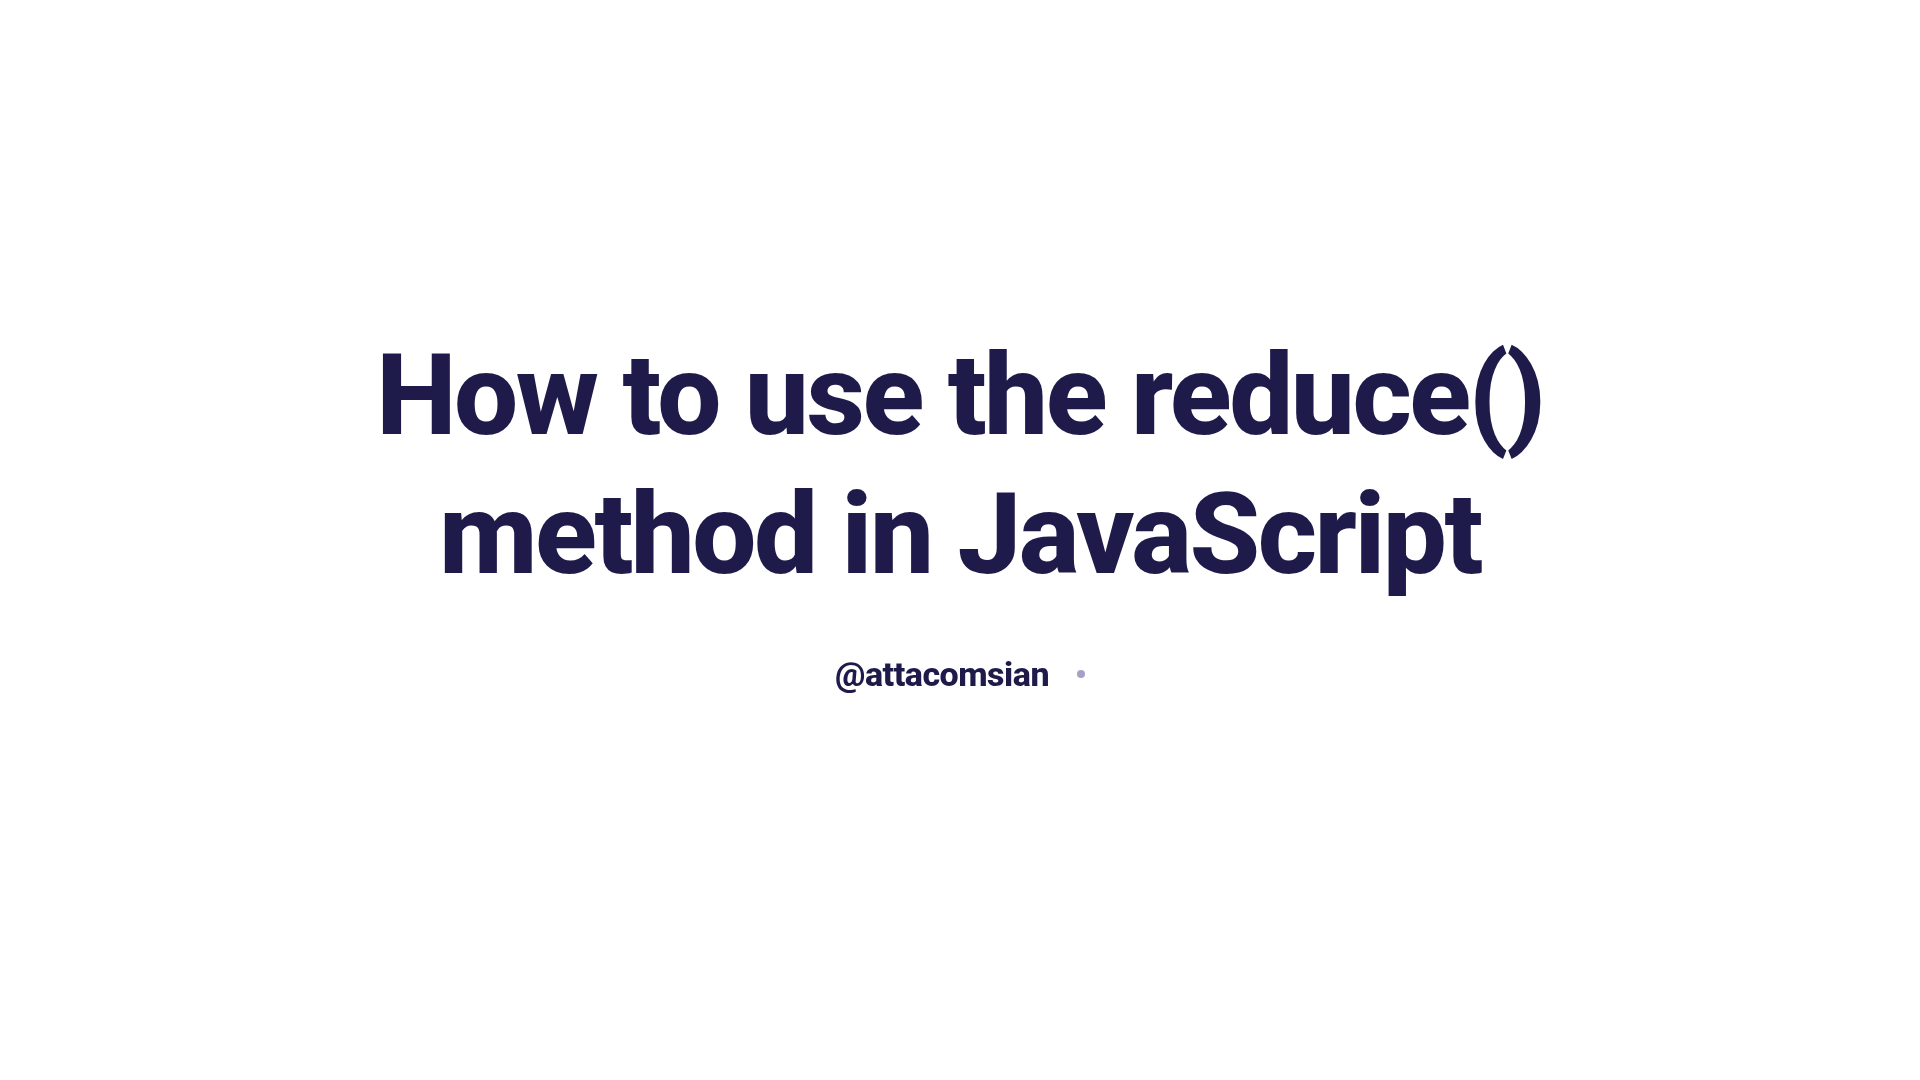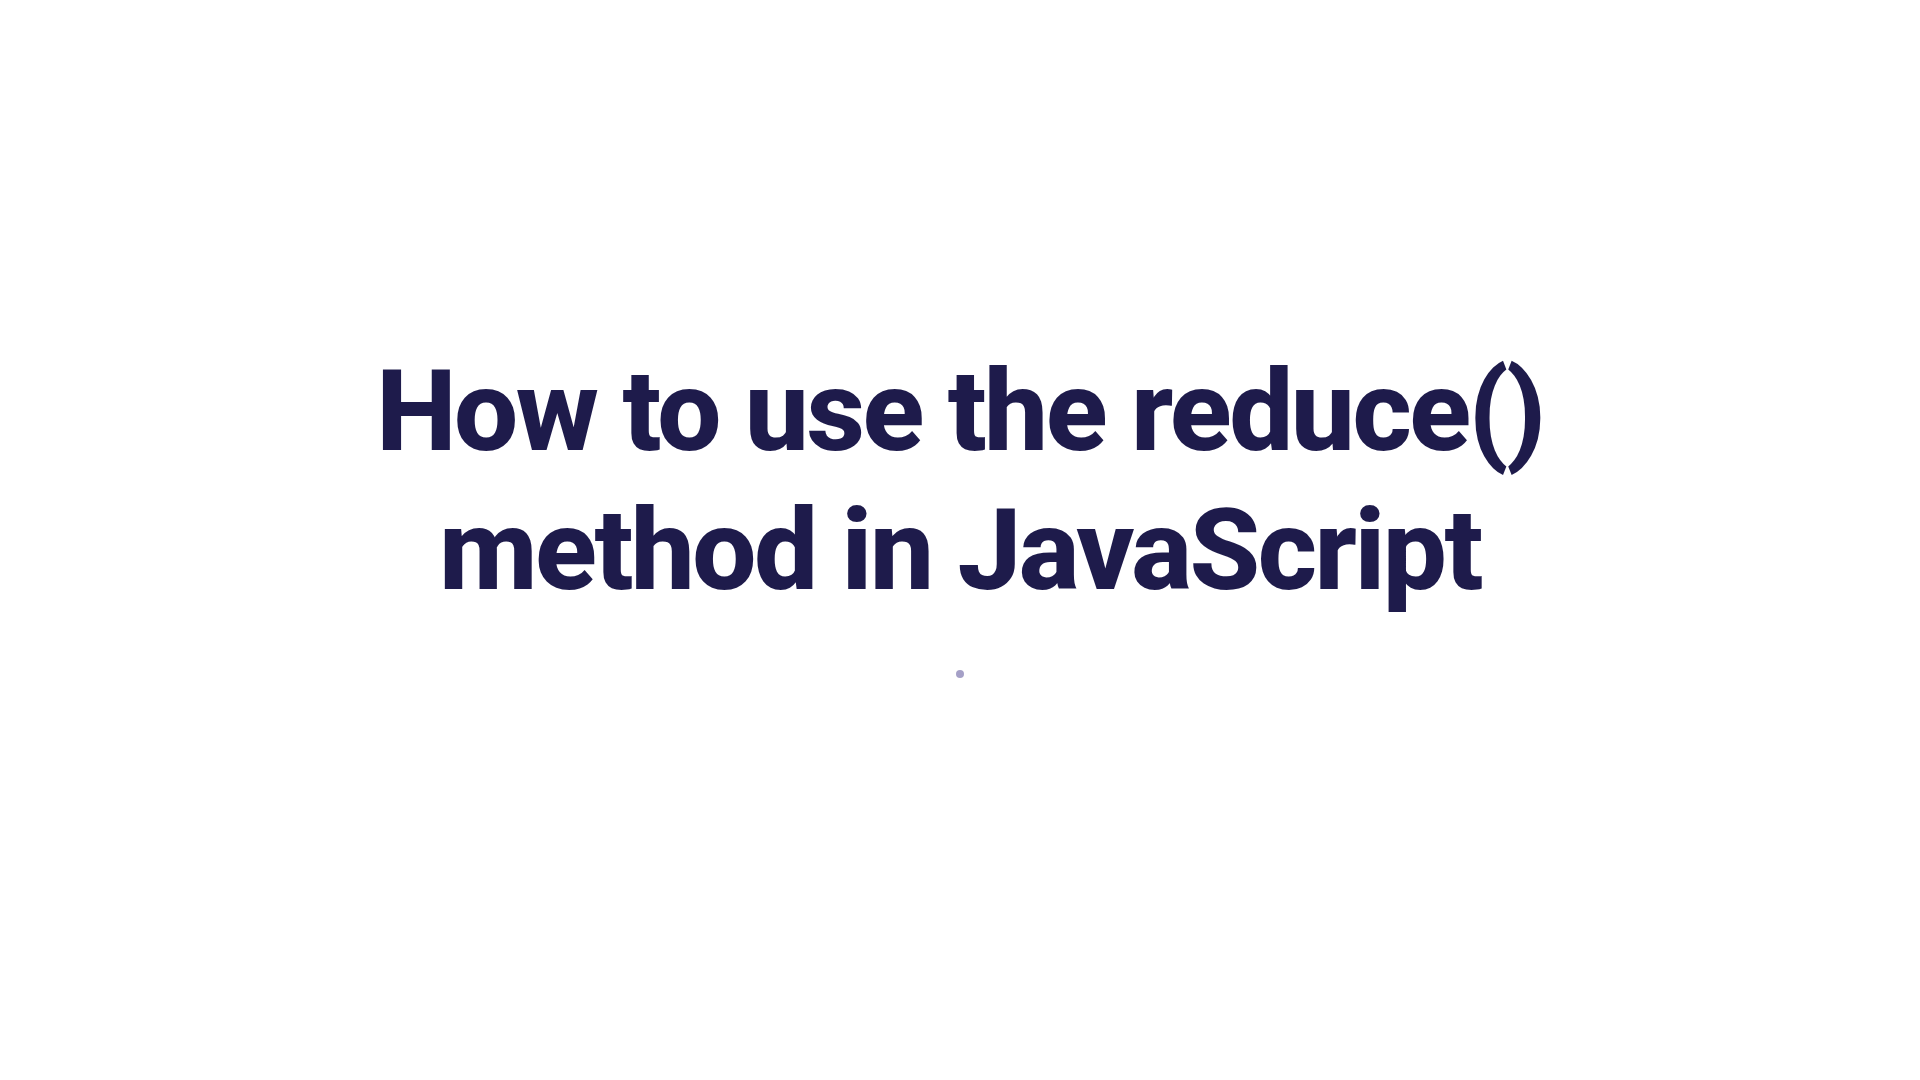--- a/index.html
+++ b/index.html
@@ -58,14 +58,15 @@
       font-weight: 800;
       letter-spacing: -0.5px;
     }
   </style>
 </head>
 <body>
 
 <h1 class="title">How to use the reduce() method in JavaScript</h1>
 
 <div class="meta">
+  <span class="author">@attacomsian</span>
   <span class="separator"></span>
 </div>
 
 </body></html>

